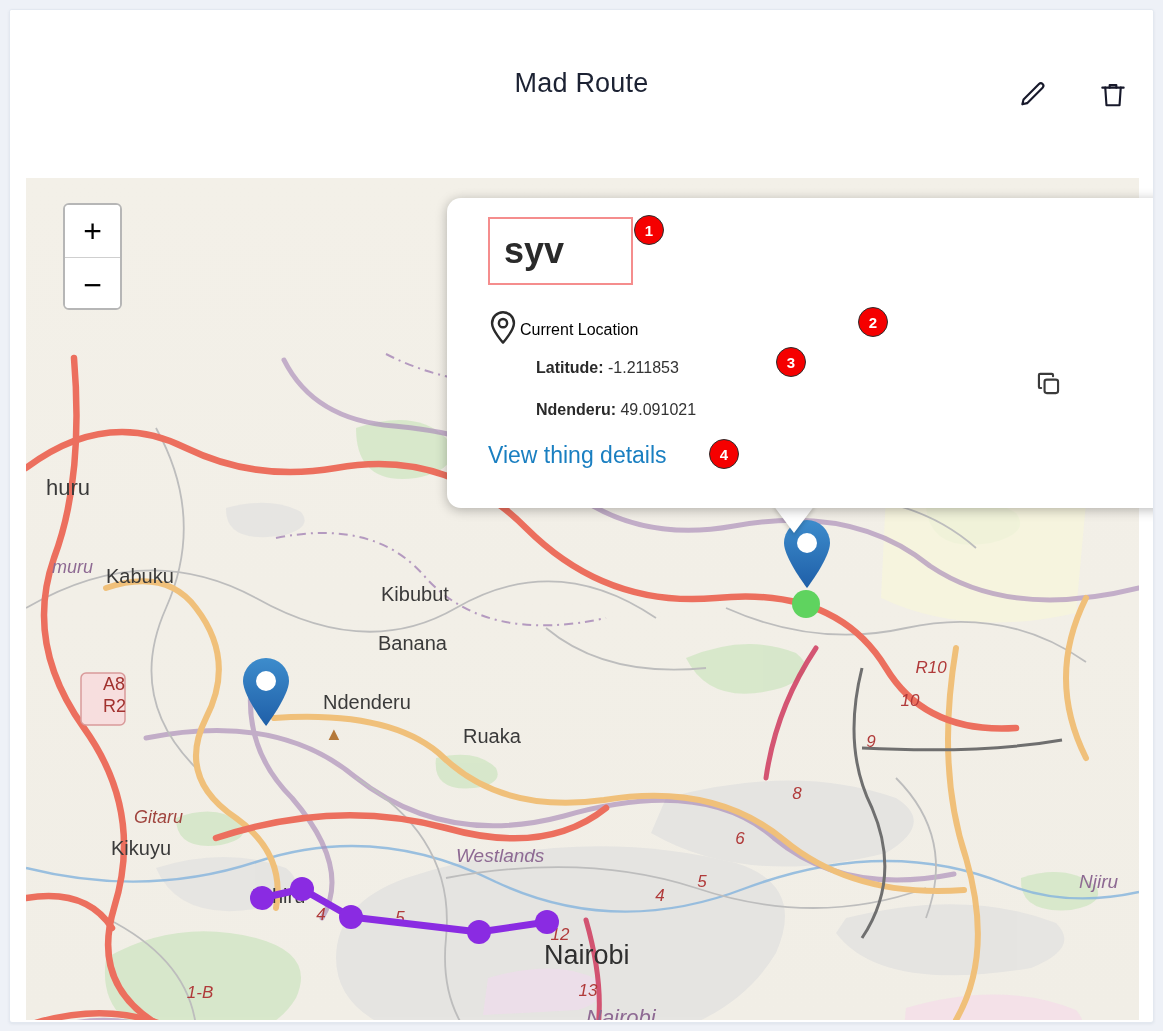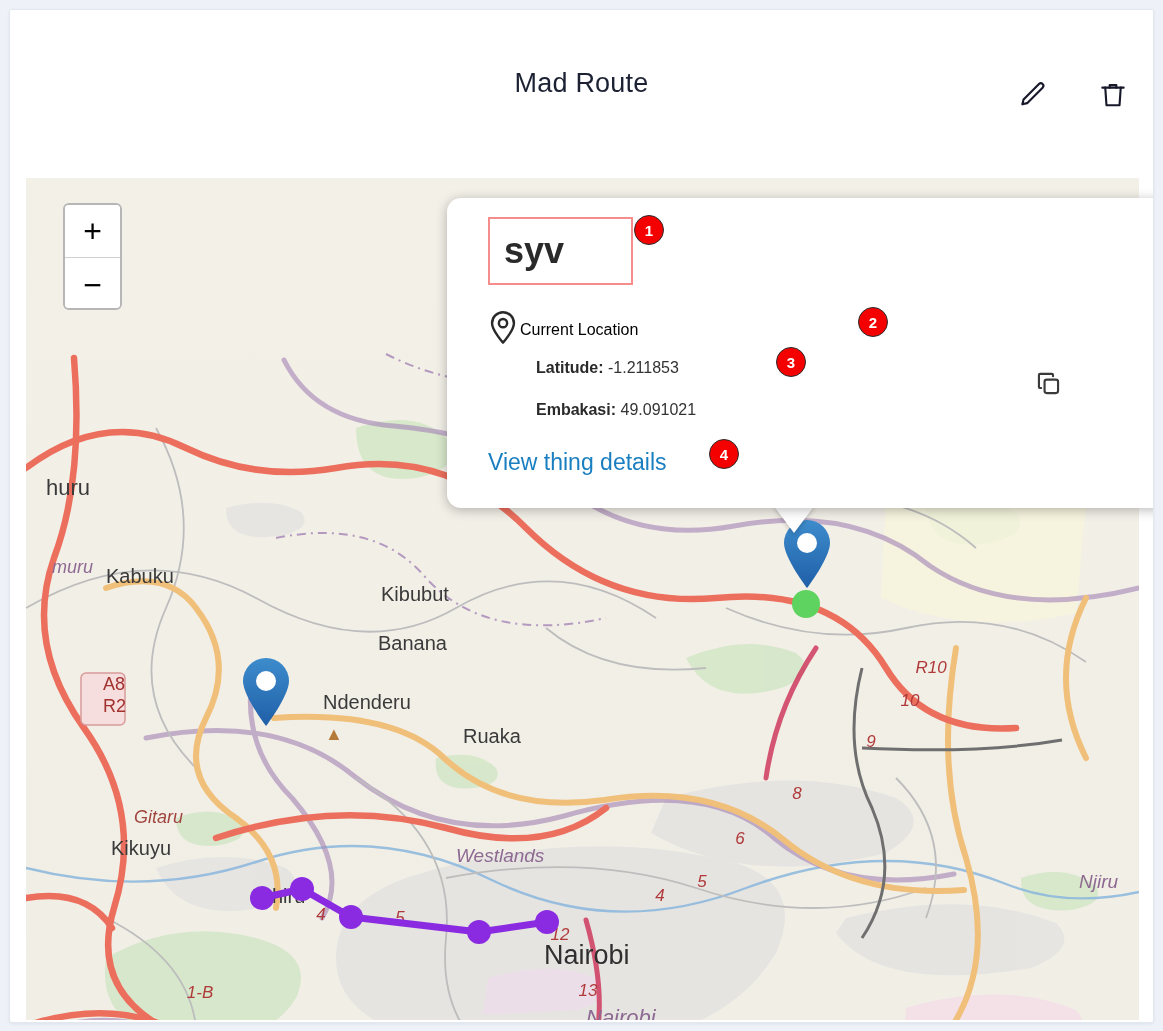--- a/index.html
+++ b/index.html
@@ -176,21 +176,21 @@
   .coord-value { font-weight: 400; color: #333; }
   #copy-coords-button {
     position: absolute;
     left: 578px; top: 162px;
     width: 46px; height: 46px;
     display: flex; align-items: center; justify-content: center;
     cursor: pointer;
   }
   #view-details-link {
     position: absolute;
-    left: 41px; top: 251px;
+    left: 41px; top: 244px;
     font-size: 23px;
     color: #1a7fc1;
     cursor: pointer;
   }
 
   
   .badge {
     position: absolute;
     width: 30px; height: 30px;
     border-radius: 50%;
@@ -442,21 +442,21 @@
         </span>
         <span>Current Location</span>
       </div>
 
       <div id="latitude-row" class="coord-row">
         <span class="coord-label">Latitude:</span>
         <span class="coord-value">-1.211853</span>
       </div>
 
       <div id="longitude-row" class="coord-row">
-        <span class="coord-label">Embakasi:</span>
+        <span class="coord-label">Ndenderu:</span>
         <span class="coord-value">49.091021</span>
       </div>
 
       <div id="copy-coords-button">
         <svg width="27" height="27" viewBox="0 0 24 24" fill="none" stroke="#3a3a3a" stroke-width="1.9" stroke-linejoin="round" stroke-linecap="round">
           <rect x="8.5" y="8.5" width="12" height="12" rx="2"></rect>
           <path d="M16 5.5 V4.5 a1 1 0 0 0 -1 -1 H4.5 a1 1 0 0 0 -1 1 V15 a1 1 0 0 0 1 1 h1"></path>
         </svg>
       </div>
 

